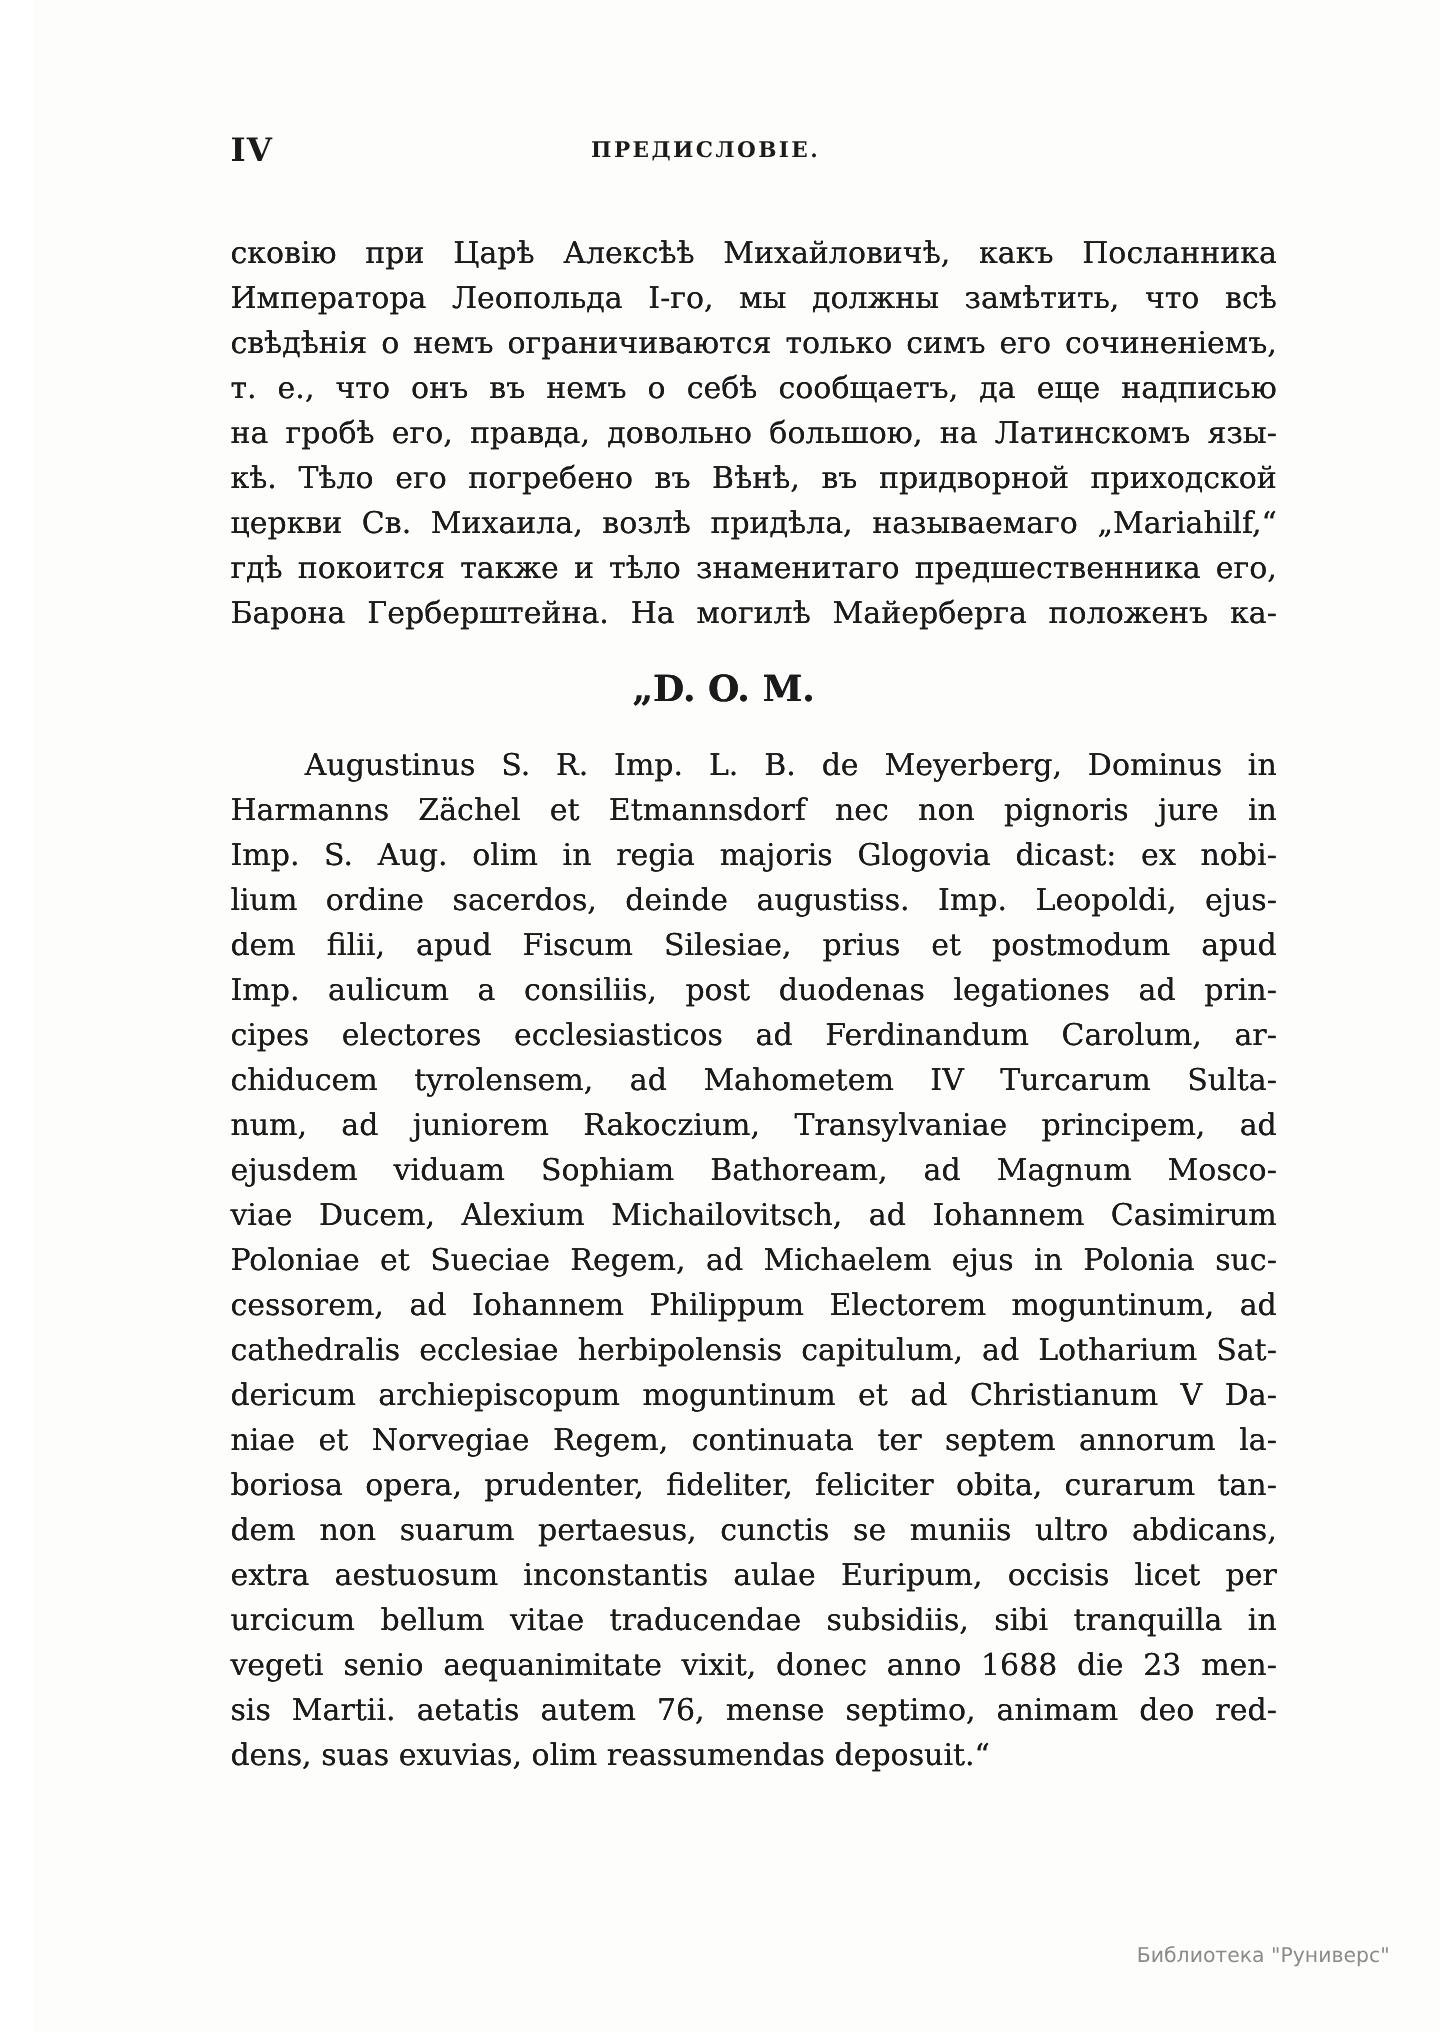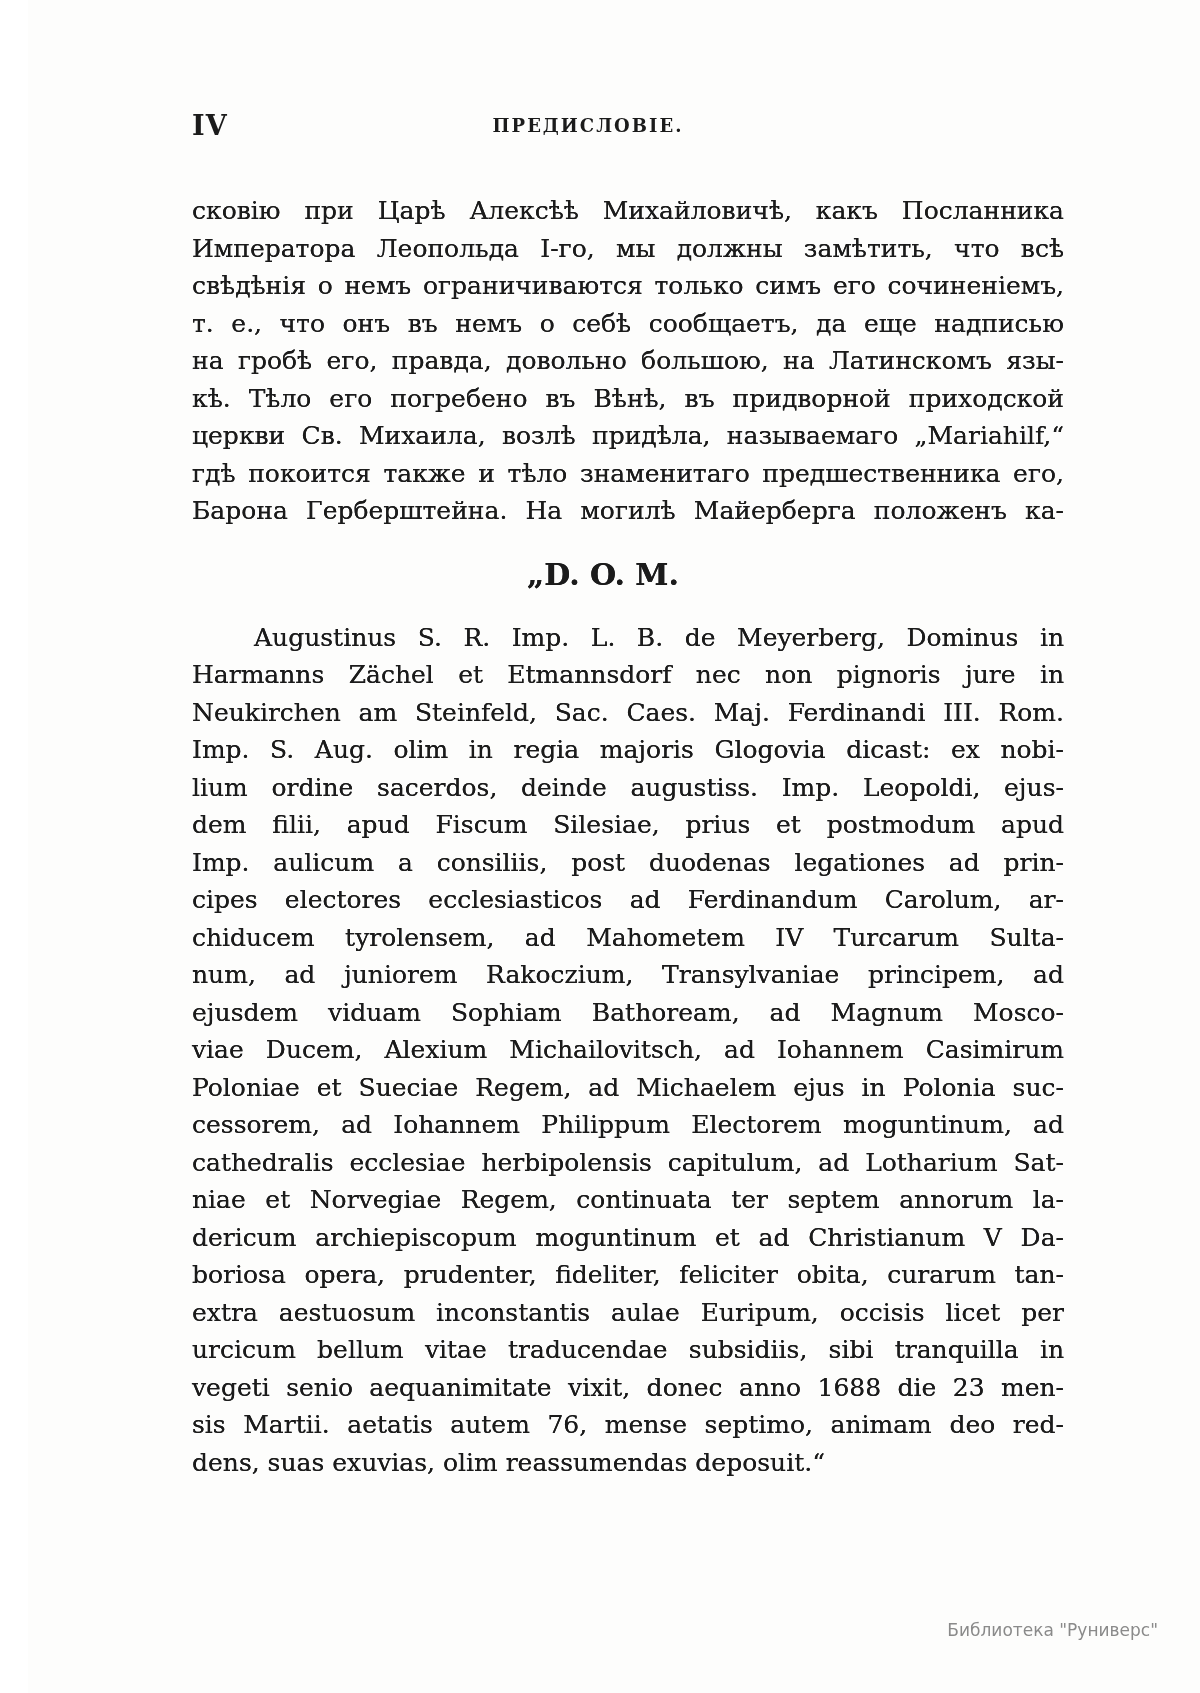--- a/index.html
+++ b/index.html
@@ -97,36 +97,36 @@
       <div class="line">церкви Св. Михаила, возлѣ придѣла, называемаго „Mariahilf,“</div>
       <div class="line">гдѣ покоится также и тѣло знаменитаго предшественника его,</div>
       <div class="line">Барона Герберштейна. На могилѣ Майерберга положенъ ка-</div>
     </div>
 
     <div class="dom-heading">„D. O. M.</div>
 
     <div class="latin-block">
       <div class="line indent">Augustinus S. R. Imp. L. B. de Meyerberg, Dominus in</div>
       <div class="line">Harmanns Zächel et Etmannsdorf nec non pignoris jure in</div>
-      <div class="line">Neukirchen am Steinfeld, Sac. Caes. Maj. Ferdinandi III. Rom.</div>
       <div class="line">Imp. S. Aug. olim in regia majoris Glogovia dicast: ex nobi-</div>
       <div class="line">lium ordine sacerdos, deinde augustiss. Imp. Leopoldi, ejus-</div>
       <div class="line">dem filii, apud Fiscum Silesiae, prius et postmodum apud</div>
       <div class="line">Imp. aulicum a consiliis, post duodenas legationes ad prin-</div>
       <div class="line">cipes electores ecclesiasticos ad Ferdinandum Carolum, ar-</div>
       <div class="line">chiducem tyrolensem, ad Mahometem IV Turcarum Sulta-</div>
       <div class="line">num, ad juniorem Rakoczium, Transylvaniae principem, ad</div>
       <div class="line">ejusdem viduam Sophiam Bathoream, ad Magnum Mosco-</div>
       <div class="line">viae Ducem, Alexium Michailovitsch, ad Iohannem Casimirum</div>
       <div class="line">Poloniae et Sueciae Regem, ad Michaelem ejus in Polonia suc-</div>
       <div class="line">cessorem, ad Iohannem Philippum Electorem moguntinum, ad</div>
       <div class="line">cathedralis ecclesiae herbipolensis capitulum, ad Lotharium Sat-</div>
+      <div class="line">dericum archiepiscopum moguntinum et ad Christianum V Da-</div>
       <div class="line">niae et Norvegiae Regem, continuata ter septem annorum la-</div>
-      <div class="line">dericum archiepiscopum moguntinum et ad Christianum V Da-</div>
       <div class="line">boriosa opera, prudenter, fideliter, feliciter obita, curarum tan-</div>
+      <div class="line">dem non suarum pertaesus, cunctis se muniis ultro abdicans,</div>
       <div class="line">extra aestuosum inconstantis aulae Euripum, occisis licet per</div>
       <div class="line">urcicum bellum vitae traducendae subsidiis, sibi tranquilla in</div>
       <div class="line">vegeti senio aequanimitate vixit, donec anno 1688 die 23 men-</div>
       <div class="line">sis Martii. aetatis autem 76, mense septimo, animam deo red-</div>
       <div class="line last">dens, suas exuvias, olim reassumendas deposuit.“</div>
     </div>
 
   </div>
 
   <div class="watermark">Библиотека "Руниверс"</div>

